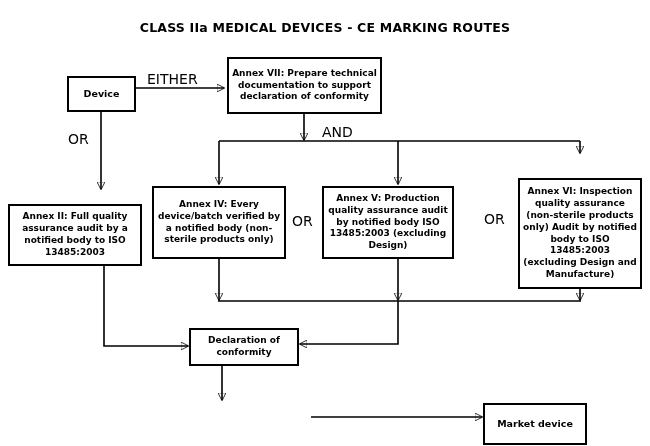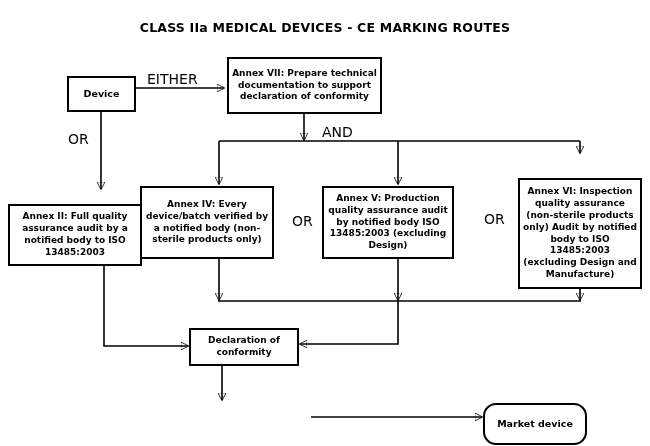--- a/index.html
+++ b/index.html
@@ -106,30 +106,30 @@
 
     <line x1="311" y1="417" x2="482" y2="417" stroke-width="1.6" marker-end="url(#arrow)"></line>
   </svg>
 
   <div class="node" style="left:67px; top:76px; width:69px; height:25px; font-size:9.5px;">Device</div>
 
   <div class="node" style="left:227px; top:57px; width:155px; height:57px;">Annex VII: Prepare technical documentation to support declaration of conformity</div>
 
   <div class="node" style="left:8px; top:191px; width:134px; height:62px;margin-top:13px;">Annex II: Full quality assurance audit by a notified body to ISO 13485:2003</div>
 
-  <div class="node" style="left:140px; top:186px; width:134px; height:73px;">Annex IV: Every device/batch verified by a notified body (non-sterile products only)</div>
+  <div class="node" style="left:152px; top:186px; width:134px; height:73px;">Annex IV: Every device/batch verified by a notified body (non-sterile products only)</div>
 
   <div class="node" style="left:322px; top:186px; width:132px; height:73px;">Annex V: Production quality assurance audit by notified body ISO 13485:2003 (excluding Design)</div>
 
   <div class="node" style="left:518px; top:155px; width:124px; height:111px;margin-top:23px;">Annex VI: Inspection quality assurance (non-sterile products only) Audit by notified body to ISO 13485:2003 (excluding Design and Manufacture)</div>
 
   <div class="node" style="left:189px; top:328px; width:110px; height:38px;">Declaration of conformity</div>
 
 
-  <div class="node" style="left:483px; top:403px; width:104px; height:42px; font-size:9.5px;border-radius:13px;">Market device</div>
+  <div class="node" style="left:483px; top:403px; width:104px; height:42px; font-size:9.5px;">Market device</div>
 
   <div class="conn-label" style="left:147px; top:71px;">EITHER</div>
 
   <div class="conn-label" style="left:68px; top:131px;">OR</div>
 
   <div class="conn-label" style="left:322px; top:124px;">AND</div>
 
   <div class="conn-label" style="left:292px; top:213px;">OR</div>
 
   <div class="conn-label" style="left:484px; top:211px;">OR</div>

